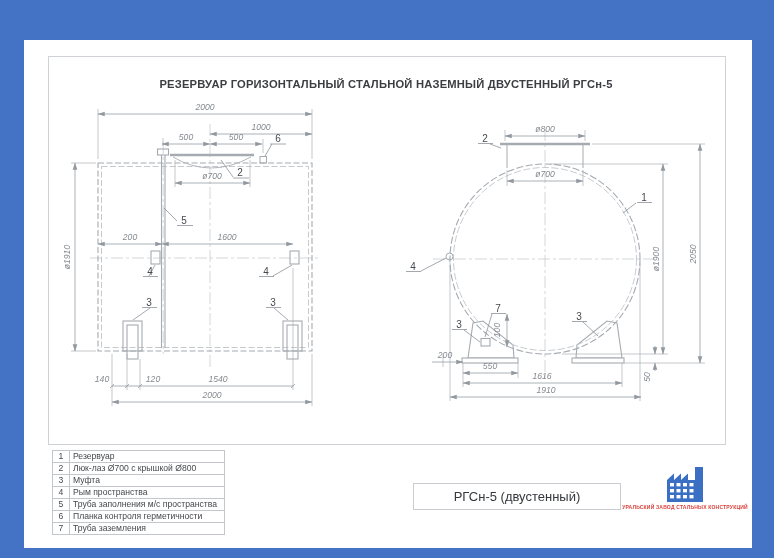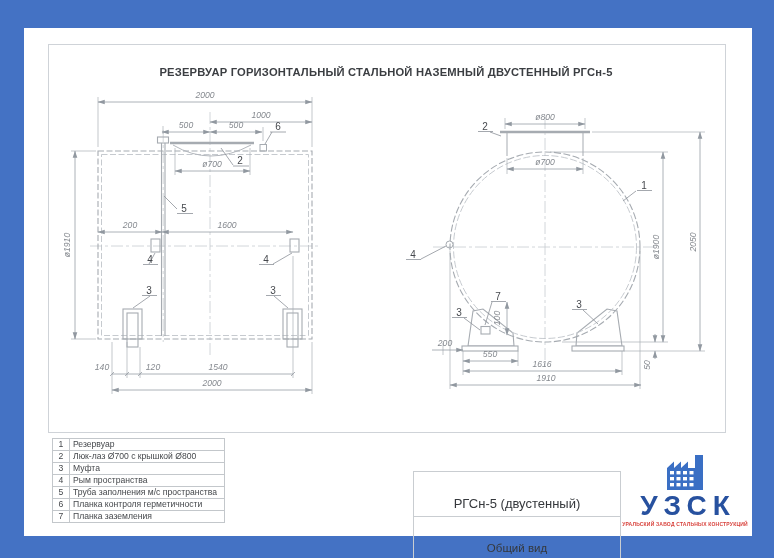--- a/index.html
+++ b/index.html
@@ -2,21 +2,21 @@
 <html><head>
 <meta charset="utf-8">
 <style>
   html,body{margin:0;padding:0;}
   body{
     width:774px;height:558px;overflow:hidden;position:relative;
     background:#4472c4;
     font-family:"Liberation Sans", sans-serif;
   }
   .page{
-    position:absolute;left:24px;top:28px;width:728px;height:508px;
+    position:absolute;left:24px;top:40px;width:728px;height:508px;
     background:#ffffff;
   }
   .frame{
     position:absolute;left:24px;top:16px;width:676px;height:387px;
     border:1px solid #cfd3d8;
   }
   .drawing-title{
     position:absolute;left:24px;top:38px;width:676px;
     text-align:center;font-size:11.2px;font-weight:600;color:#3b3e42;
     letter-spacing:.2px;white-space:nowrap;
@@ -35,21 +35,21 @@
     border:1px solid #c3c7cb;height:11px;padding:0 3px;line-height:11px;
     white-space:nowrap;
   }
   .parts-table td.num{width:16px;text-align:center;padding:0;}
   .parts-table td.nm{width:148px;}
   
   .title-block{
     position:absolute;left:389px;top:443px;width:206px;
     border:1px solid #c9cdd1;color:#35383c;text-align:center;
   }
-  .tb-row{border-bottom:1px solid #c9cdd1;height:25px;line-height:25px;white-space:nowrap;margin-top:19px;}
+  .tb-row{border-bottom:1px solid #c9cdd1;height:25px;line-height:25px;white-space:nowrap;}
   .tb-row:last-child{border-bottom:none;}
   .tb-model{font-size:13px;}
   .tb-view{font-size:11.5px;height:24px;line-height:24px;}
   
   .logo{position:absolute;left:598px;top:424px;width:126px;text-align:center;}
   .logo-icon{display:block;margin:0 auto;}
   .logo-name{
     font-size:28px;font-weight:800;color:#27519f;letter-spacing:6px;
     margin-left:6px;line-height:28px;margin-top:1px;
   }
@@ -286,44 +286,42 @@
       <tr>
         <td class="num">5</td>
         <td class="nm">Труба заполнения м/с пространства</td>
       </tr>
       <tr>
         <td class="num">6</td>
         <td class="nm">Планка контроля герметичности</td>
       </tr>
       <tr>
         <td class="num">7</td>
-        <td class="nm">Планка заземления</td>
+        <td class="nm">Труба заземления</td>
       </tr>
     </tbody>
   </table>
 
   <div class="title-block">
     <div class="tb-row tb-model">РГСн-5 (двустенный)</div>
-    <div class="tb-row tb-view">Общий вид</div>
   </div>
 
   <div class="logo">
     <svg class="logo-icon" width="44" height="39" viewBox="0 0 44 39" style="position:static;">
       <path d="M4,38 V16 L11,9.5 V16 L18,9.5 V16 L25,9.5 V16 H32 V3 H40 V38 Z" fill="#3a6fc4"></path>
       <g fill="#ffffff">
         <rect x="7" y="19" width="4" height="3.4"></rect>
           <rect x="13.5" y="19" width="4" height="3.4"></rect>
           <rect x="20" y="19" width="4" height="3.4"></rect>
           <rect x="26.5" y="19" width="4" height="3.4"></rect>
         <rect x="7" y="25" width="4" height="3.4"></rect>
           <rect x="13.5" y="25" width="4" height="3.4"></rect>
           <rect x="20" y="25" width="4" height="3.4"></rect>
           <rect x="26.5" y="25" width="4" height="3.4"></rect>
         <rect x="7" y="31" width="4" height="3.4"></rect>
           <rect x="13.5" y="31" width="4" height="3.4"></rect>
           <rect x="20" y="31" width="4" height="3.4"></rect>
           <rect x="26.5" y="31" width="4" height="3.4"></rect>
       </g>
     </svg>
-    <div class="logo-name">УЗСК</div>
     <div class="logo-sub">УРАЛЬСКИЙ ЗАВОД СТАЛЬНЫХ КОНСТРУКЦИЙ</div>
   </div>
 </div>
 
 </body></html>

